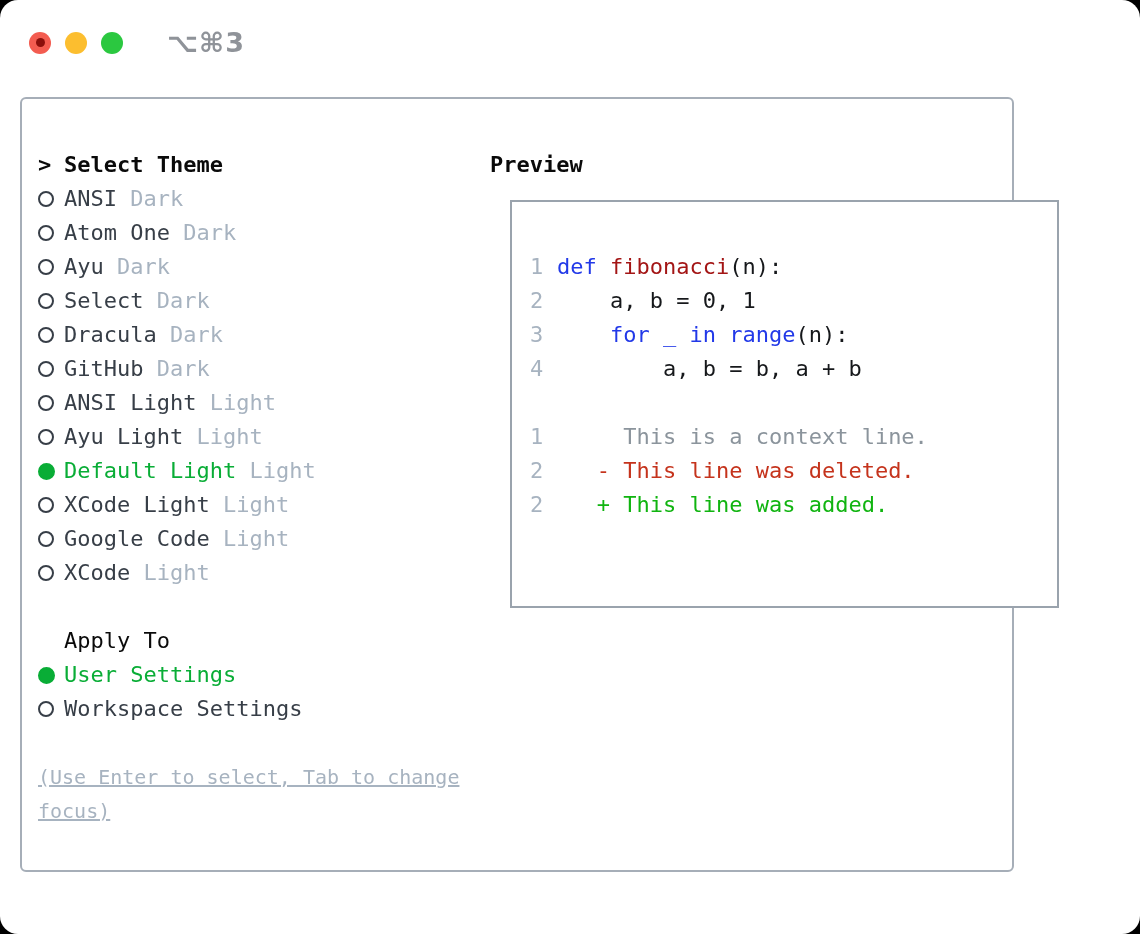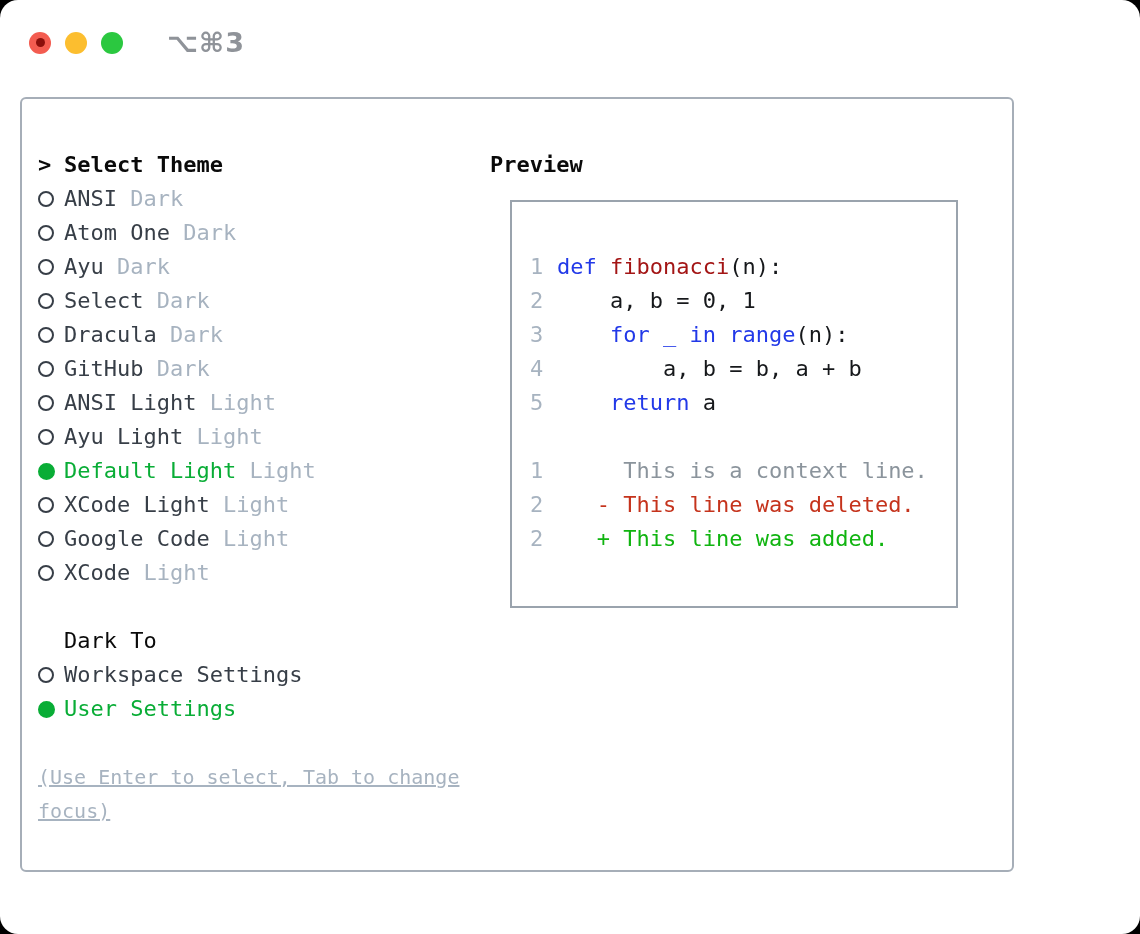--- a/index.html
+++ b/index.html
@@ -68,21 +68,21 @@
   .hint {
     max-width: 452px;
     font-size: 20px; line-height: 34px;
     color: var(--muted-gray);
     text-decoration: underline;
   }
   
   .right-col { position: absolute; left: 468px; top: 49px; }
   .preview-box {
     position: absolute; left: 488px; top: 101px;
-    width: 448px; height: 408px;
+    width: 549px; height: 408px;
     box-sizing: border-box;
     border: 2px solid var(--preview-border);
     background: #fff;
     padding: 48px 0 0 18px;
     overflow: hidden;
   }
   .cl { height: 34px; font-size: 22px; line-height: 34px; white-space: pre; }
   .ln { display: inline-block; width: 27px; color: var(--line-number); }
   .c-plain    { color: var(--code-plain); }
   .c-keyword  { color: var(--code-keyword); }
@@ -125,46 +125,45 @@
           <div class="row opt"><span class="marker"><span class="bullet sel"></span></span><span class="item-name sel">Default Light</span><span class="item-tag"> Light</span></div>
           <div class="row opt"><span class="marker"><span class="bullet"></span></span><span class="item-name">XCode Light</span><span class="item-tag"> Light</span></div>
           <div class="row opt"><span class="marker"><span class="bullet"></span></span><span class="item-name">Google Code</span><span class="item-tag"> Light</span></div>
           <div class="row opt"><span class="marker"><span class="bullet"></span></span><span class="item-name">XCode</span><span class="item-tag"> Light</span></div>
         </div>
 
       <div class="spacer"></div>
 
       <div class="row">
         <span class="marker"></span>
-        <span class="hdr-plain">Dark To</span>
+        <span class="hdr-plain">Apply To</span>
       </div>
 
       <div id="apply-list">
+          <div class="row opt"><span class="marker"><span class="bullet sel"></span></span><span class="item-name sel">User Settings</span></div>
           <div class="row opt"><span class="marker"><span class="bullet"></span></span><span class="item-name">Workspace Settings</span></div>
-          <div class="row opt"><span class="marker"><span class="bullet sel"></span></span><span class="item-name sel">User Settings</span></div>
         </div>
 
       <div class="spacer"></div>
 
       <div class="hint">(Use Enter to select, Tab to change focus)</div>
     </div>
 
     <div class="right-col">
       <div class="row">
         <span class="hdr">Preview</span>
       </div>
     </div>
 
     <div class="preview-box">
       <div id="code-block">
           <div class="cl"><span class="ln">1</span><span class="c-keyword">def </span><span class="c-function">fibonacci</span><span class="c-plain">(n):</span></div>
           <div class="cl"><span class="ln">2</span><span class="c-plain">    a, b = 0, 1</span></div>
           <div class="cl"><span class="ln">3</span><span class="c-plain">    </span><span class="c-keyword">for _ in range</span><span class="c-plain">(n):</span></div>
           <div class="cl"><span class="ln">4</span><span class="c-plain">        a, b = b, a + b</span></div>
-          <div class="cl"><span class="ln">5</span><span class="c-plain">    </span><span class="c-keyword">return</span><span class="c-plain"> a</span></div>
           <div class="cl"><span class="ln"></span></div>
           <div class="cl"><span class="ln">1</span><span class="c-context">     This is a context line.</span></div>
           <div class="cl"><span class="ln">2</span><span class="c-deleted">   - This line was deleted.</span></div>
           <div class="cl"><span class="ln">2</span><span class="c-added">   + This line was added.</span></div>
         </div>
     </div>
 
   </div>
 </div>
 

